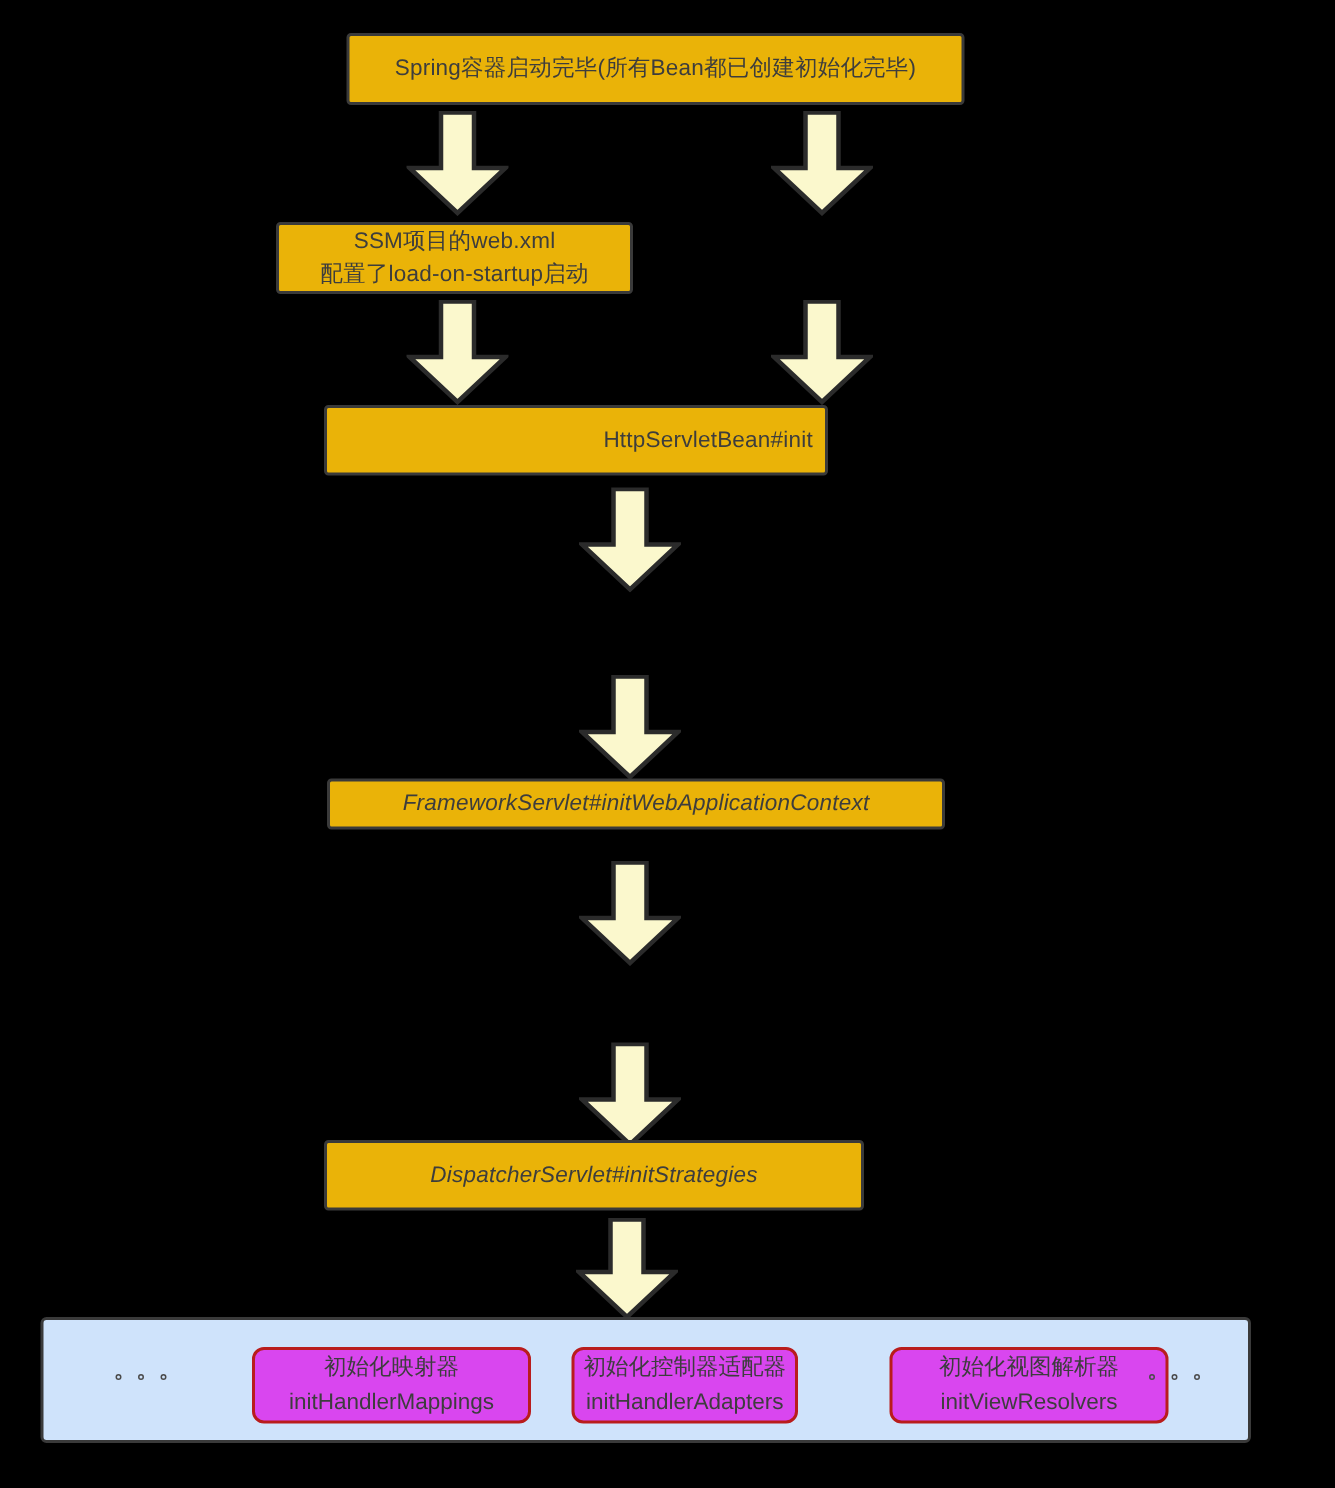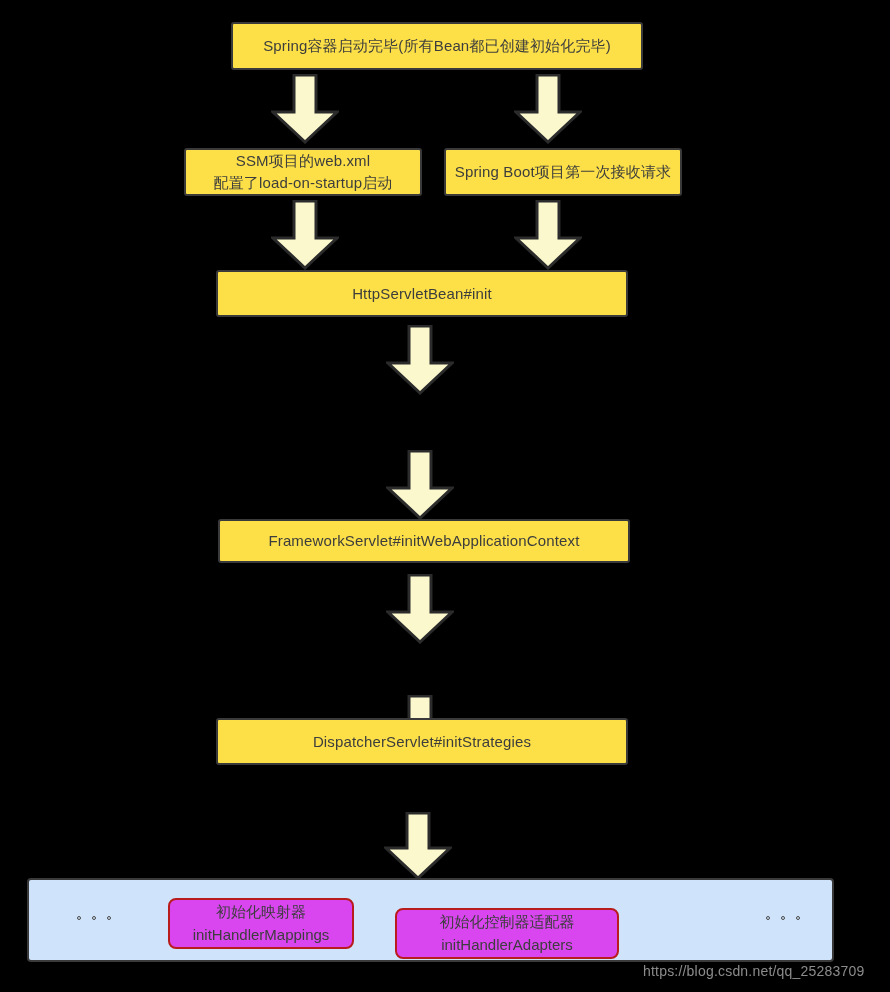--- a/index.html
+++ b/index.html
@@ -17,21 +17,21 @@
 
   .canvas {
     position: absolute;
     left: 0; top: 0;
     width: 890px; height: 992px;
   }
 
   
   .node {
     position: absolute;
-    background: #fde047;
+    background: #eab308;
     border: 2px solid #3a3a3a;
     border-radius: 3px;
     display: flex;
     align-items: center;
     justify-content: center;
     text-align: center;
     color: #3d3d3d;
     font-size: 15px;
     line-height: 1.45;
     letter-spacing: .15px;
@@ -110,71 +110,68 @@
     <svg viewBox="0 0 68 70" preserveAspectRatio="none">
       <polygon points="23,1 45,1 45,38 66,38 34,68 2,38 23,38" fill="#fbf8cd" stroke="#2b2b2b" stroke-width="3" stroke-linejoin="miter"></polygon>
     </svg>
   </div>
 
   <div class="node" style="left:184px; top:148px; width:238px; height:48px;">
     <span class="txt">SSM项目的web.xml
 配置了load-on-startup启动</span>
   </div>
 
-  <div class="node" style="left:444px; top:148px; width:238px; height:48px;">
-    <span class="txt">Spring Boot项目第一次接收请求</span>
-  </div>
 
   <div class="arrow" style="left:271px; top:200px; width:68px; height:70px;">
     <svg viewBox="0 0 68 70" preserveAspectRatio="none">
       <polygon points="23,1 45,1 45,38 66,38 34,68 2,38 23,38" fill="#fbf8cd" stroke="#2b2b2b" stroke-width="3" stroke-linejoin="miter"></polygon>
     </svg>
   </div>
 
   <div class="arrow" style="left:514px; top:200px; width:68px; height:70px;">
     <svg viewBox="0 0 68 70" preserveAspectRatio="none">
       <polygon points="23,1 45,1 45,38 66,38 34,68 2,38 23,38" fill="#fbf8cd" stroke="#2b2b2b" stroke-width="3" stroke-linejoin="miter"></polygon>
     </svg>
   </div>
 
-  <div class="node" style="left:216px; top:270px; width:412px; height:47px;">
+  <div class="node" style="left:216px; top:270px; width:336px; height:47px;justify-content:flex-end;">
     <span class="txt">HttpServletBean#init</span>
   </div>
 
   <div class="arrow" style="left:386px; top:325px; width:68px; height:70px;">
     <svg viewBox="0 0 68 70" preserveAspectRatio="none">
       <polygon points="23,1 45,1 45,38 66,38 34,68 2,38 23,38" fill="#fbf8cd" stroke="#2b2b2b" stroke-width="3" stroke-linejoin="miter"></polygon>
     </svg>
   </div>
 
 
   <div class="arrow" style="left:386px; top:450px; width:68px; height:70px;">
     <svg viewBox="0 0 68 70" preserveAspectRatio="none">
       <polygon points="23,1 45,1 45,38 66,38 34,68 2,38 23,38" fill="#fbf8cd" stroke="#2b2b2b" stroke-width="3" stroke-linejoin="miter"></polygon>
     </svg>
   </div>
 
-  <div class="node" style="left:218px; top:519px; width:412px; height:44px;">
+  <div class="node" style="left:218px; top:519px; width:412px; height:34px;font-style:italic;">
     <span class="txt">FrameworkServlet#initWebApplicationContext</span>
   </div>
 
   <div class="arrow" style="left:386px; top:574px; width:68px; height:70px;">
     <svg viewBox="0 0 68 70" preserveAspectRatio="none">
       <polygon points="23,1 45,1 45,38 66,38 34,68 2,38 23,38" fill="#fbf8cd" stroke="#2b2b2b" stroke-width="3" stroke-linejoin="miter"></polygon>
     </svg>
   </div>
 
 
   <div class="arrow" style="left:386px; top:695px; width:68px; height:70px;">
     <svg viewBox="0 0 68 70" preserveAspectRatio="none">
       <polygon points="23,1 45,1 45,38 66,38 34,68 2,38 23,38" fill="#fbf8cd" stroke="#2b2b2b" stroke-width="3" stroke-linejoin="miter"></polygon>
     </svg>
   </div>
 
-  <div class="node" style="left:216px; top:718px; width:412px; height:47px;">
+  <div class="node" style="left:216px; top:760px; width:360px; height:47px;font-style:italic;">
     <span class="txt">DispatcherServlet#initStrategies</span>
   </div>
 
   <div class="arrow" style="left:384px; top:812px; width:68px; height:68px;">
     <svg viewBox="0 0 68 68" preserveAspectRatio="none">
       <polygon points="23,1 45,1 45,36 66,36 34,66 2,36 23,36" fill="#fbf8cd" stroke="#2b2b2b" stroke-width="3" stroke-linejoin="miter"></polygon>
     </svg>
   </div>
 
   <div class="group" style="left:27px; top:878px; width:807px; height:84px;">
@@ -183,28 +180,31 @@
       <i></i>
       <i></i>
       <i></i>
     </div>
 
     <div class="subnode" style="left:139px; top:18px; width:186px; height:51px;">
       <span class="txt">初始化映射器
 initHandlerMappings</span>
     </div>
 
-    <div class="subnode" style="left:352px; top:28px; width:224px; height:51px;margin-left:14px;">
+    <div class="subnode" style="left:352px; top:18px; width:151px; height:51px;">
       <span class="txt">初始化控制器适配器
 initHandlerAdapters</span>
     </div>
 
+    <div class="subnode" style="left:564px; top:18px; width:186px; height:51px;">
+      <span class="txt">初始化视图解析器
+initViewResolvers</span>
+    </div>
 
     <div class="dots" style="left:737px; top:36px;">
       <i></i>
       <i></i>
       <i></i>
     </div>
   </div>
 
-  <div class="watermark" style="left:643px; top:963px;">https://blog.csdn.net/qq_25283709</div>
 
 </div>
 
 </body></html>

